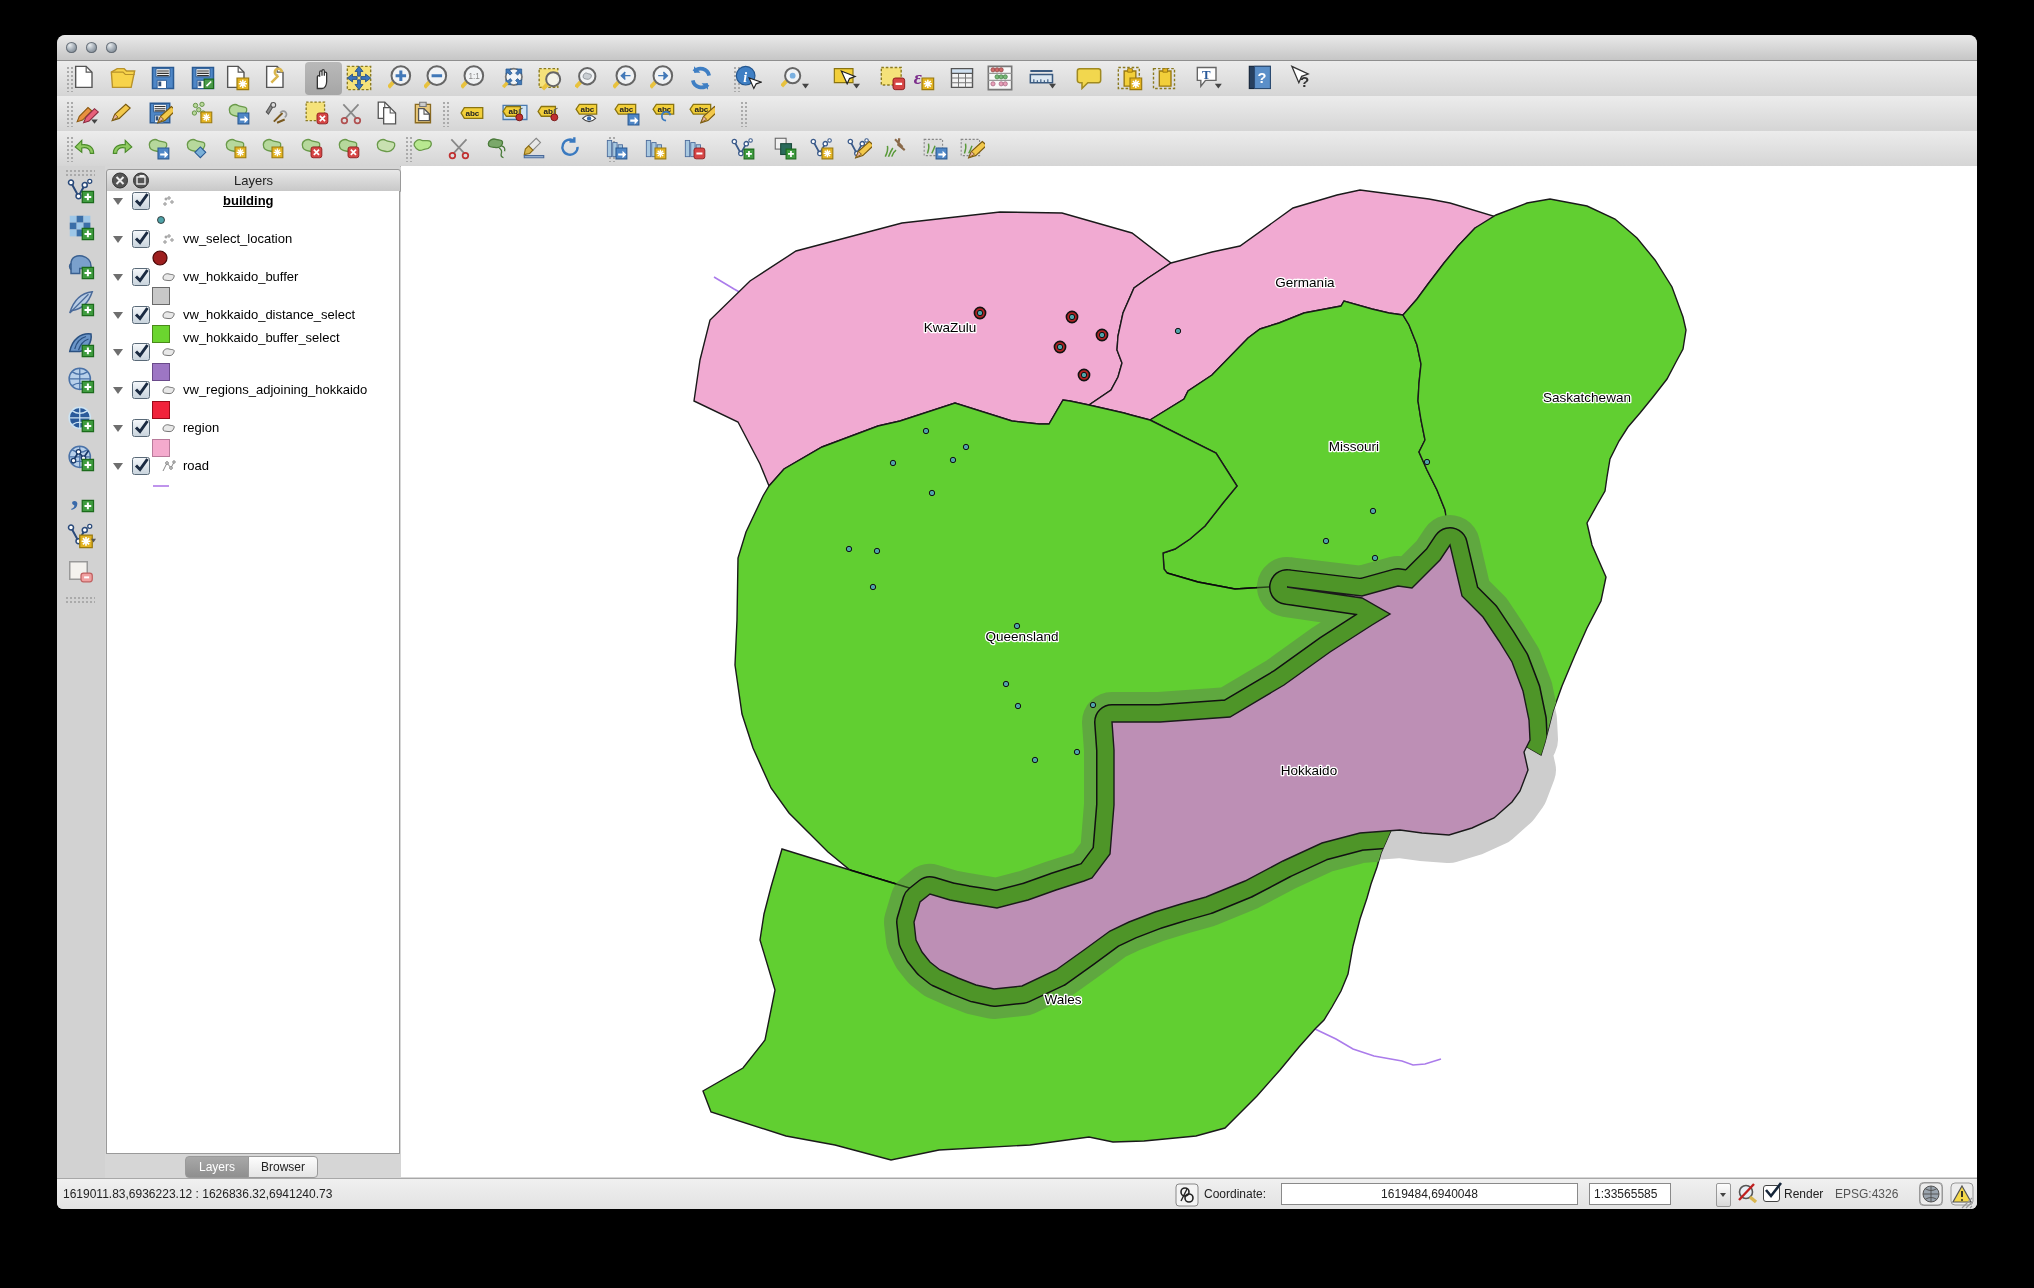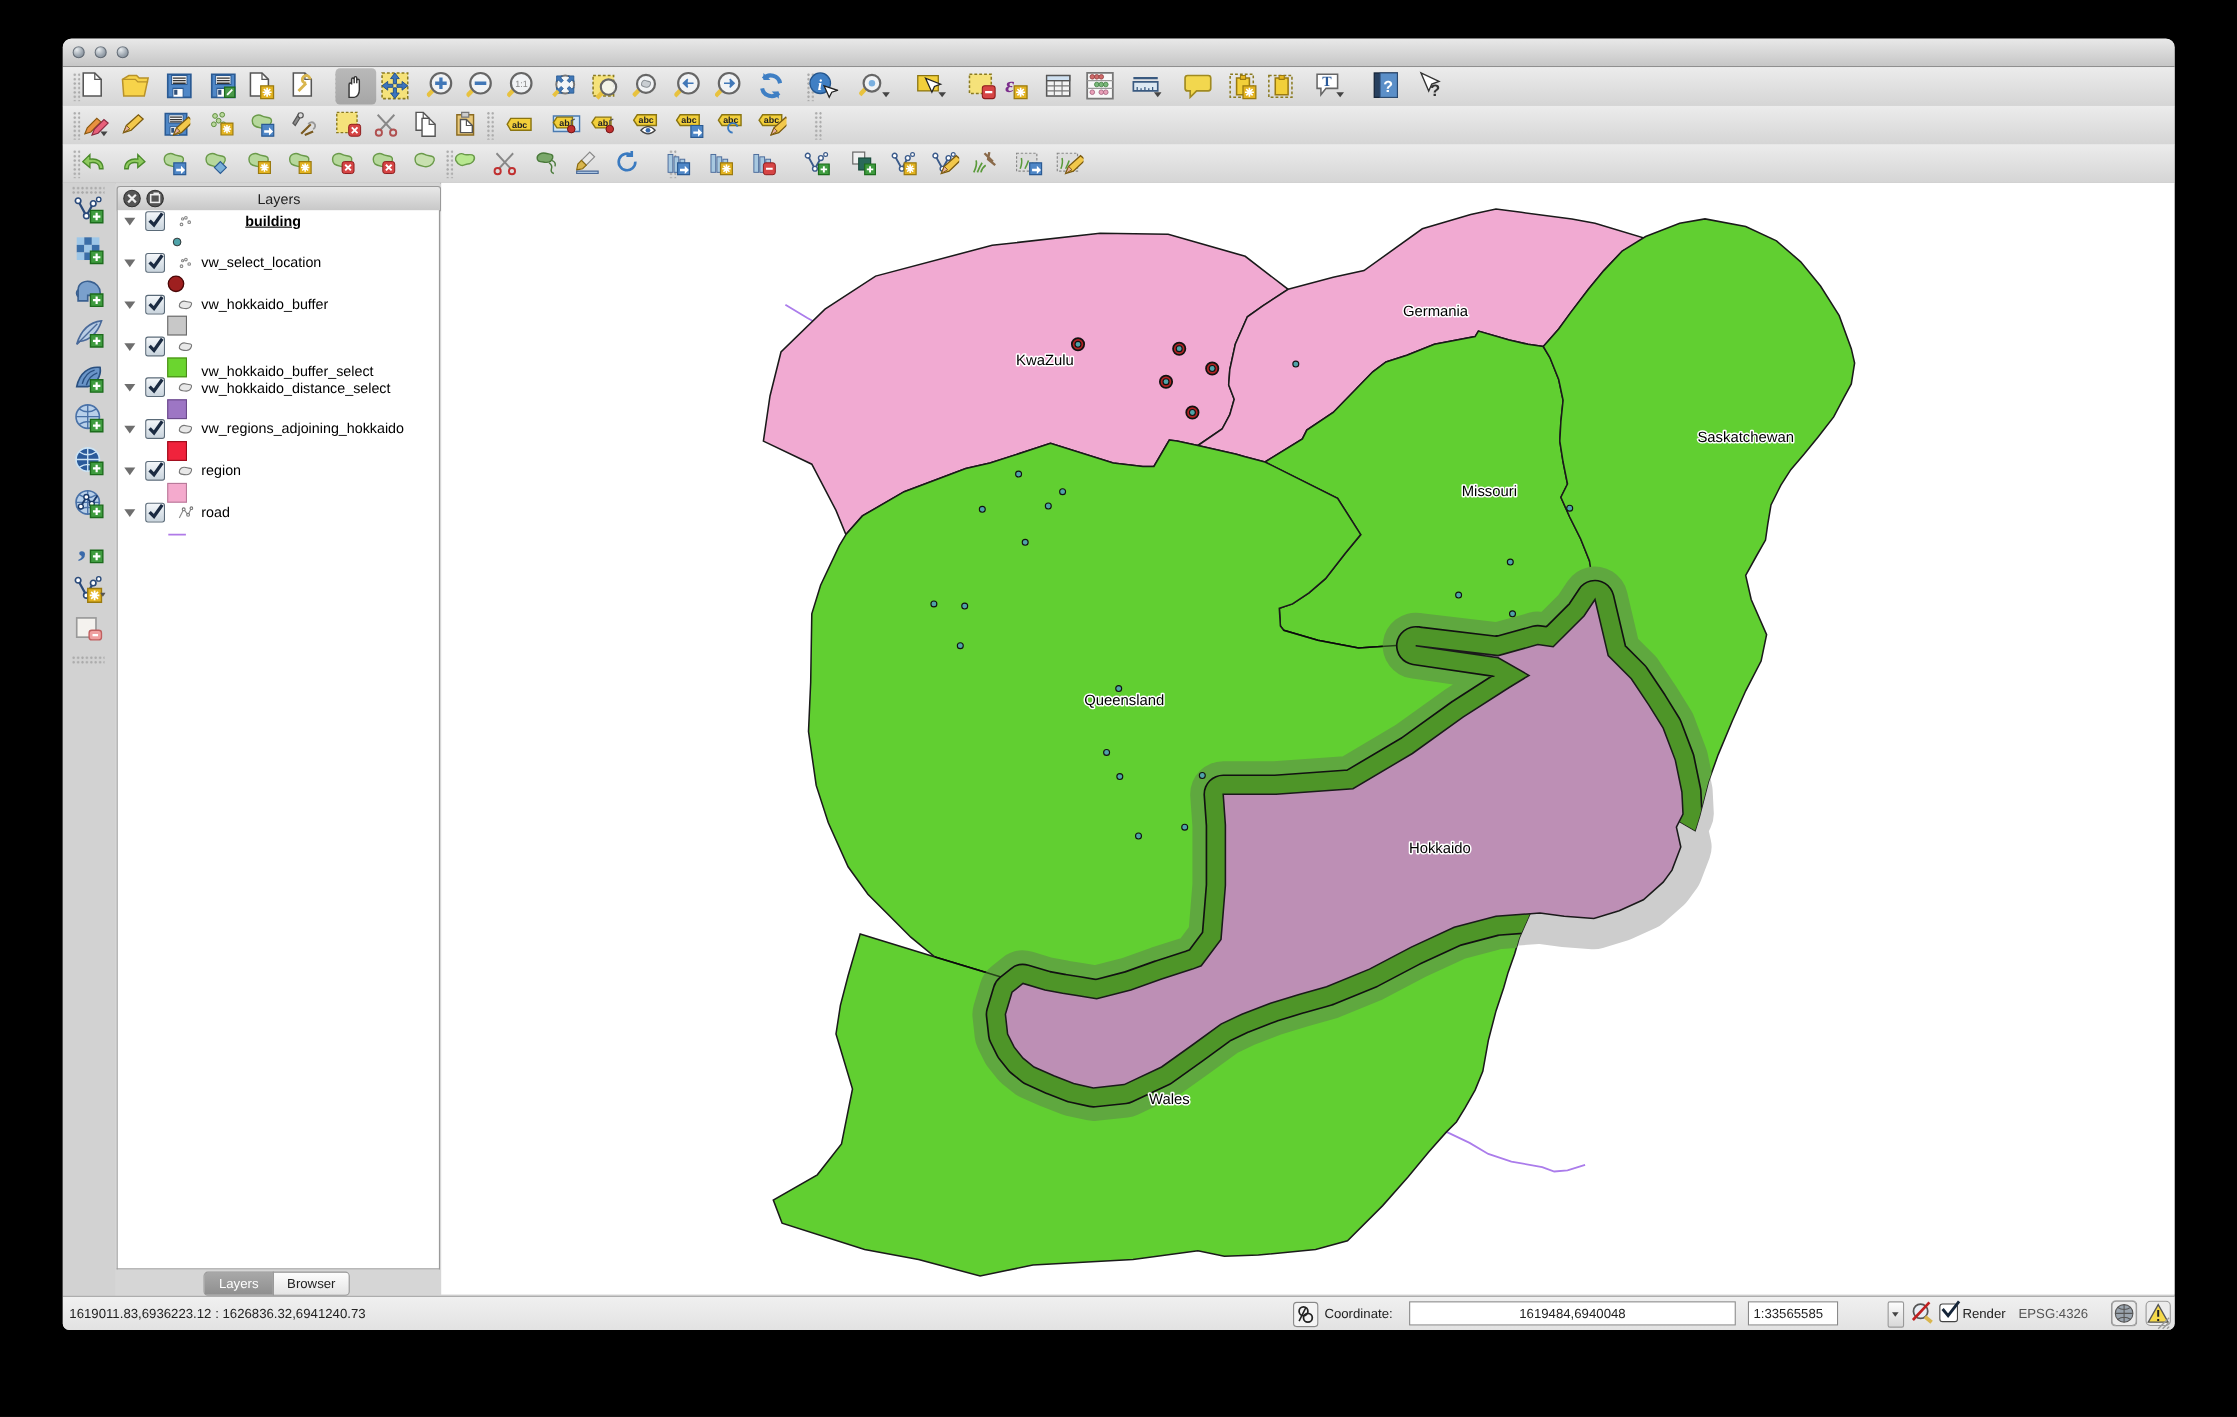--- a/index.html
+++ b/index.html
@@ -562,21 +562,21 @@
         </svg>
         <div class="lname" style="left:76px;top:78px;">vw_hokkaido_buffer</div>
         <div class="tri" style="left:6px;top:121px"></div>
         <div class="cb" style="left:25px;top:115px"></div>
         <svg style="position:absolute;left:25px;top:114px" width="19" height="19" viewBox="0 0 19 19">
           <path d="M4,9.5 L8,13.5 L15.5,3" stroke="#1b2b42" stroke-width="3" fill="none"></path>
         </svg>
         <svg style="position:absolute;left:54px;top:117px" width="15" height="15" viewBox="0 0 15 15">
           <path d="M2,8 c0,-3 3,-5 6,-4 3,1 6,0 5,3 -1,3 -3,4 -6,3.5 C4,10 2,10.5 2,8 z" fill="#e8e8e8" stroke="#777" stroke-width="1"></path>
         </svg>
-        <div class="lname" style="left:76px;top:116px;margin-top:38px;">vw_hokkaido_distance_select</div>
+        <div class="lname" style="left:76px;top:116px;">vw_hokkaido_distance_select</div>
         <div class="tri" style="left:6px;top:158px"></div>
         <div class="cb" style="left:25px;top:152px"></div>
         <svg style="position:absolute;left:25px;top:151px" width="19" height="19" viewBox="0 0 19 19">
           <path d="M4,9.5 L8,13.5 L15.5,3" stroke="#1b2b42" stroke-width="3" fill="none"></path>
         </svg>
         <svg style="position:absolute;left:54px;top:154px" width="15" height="15" viewBox="0 0 15 15">
           <path d="M2,8 c0,-3 3,-5 6,-4 3,1 6,0 5,3 -1,3 -3,4 -6,3.5 C4,10 2,10.5 2,8 z" fill="#e8e8e8" stroke="#777" stroke-width="1"></path>
         </svg>
         <div class="lname" style="left:76px;top:139px;">vw_hokkaido_buffer_select</div>
         <div class="tri" style="left:6px;top:196px"></div>

